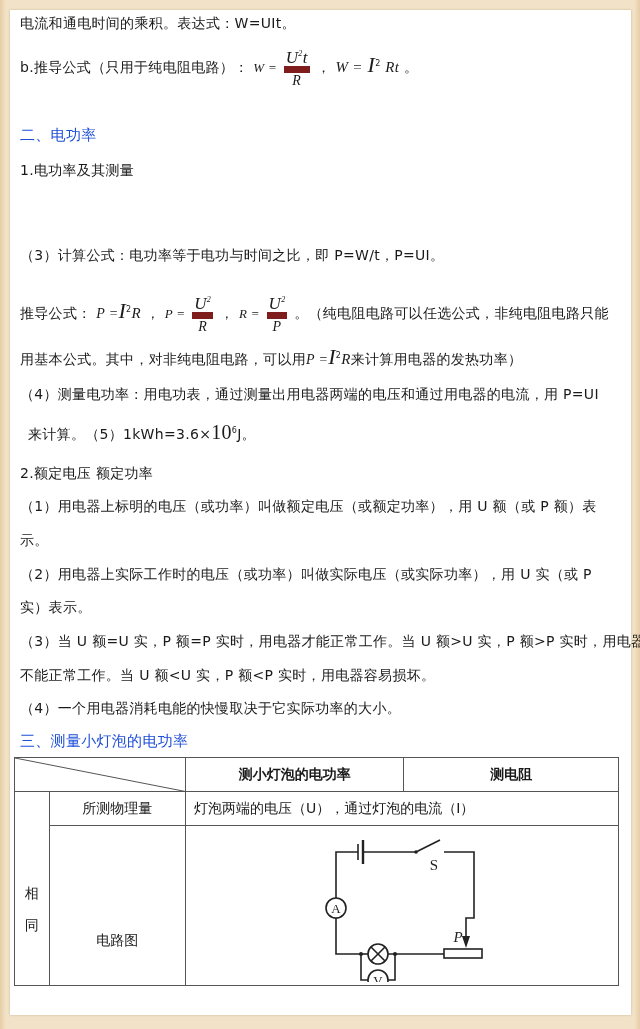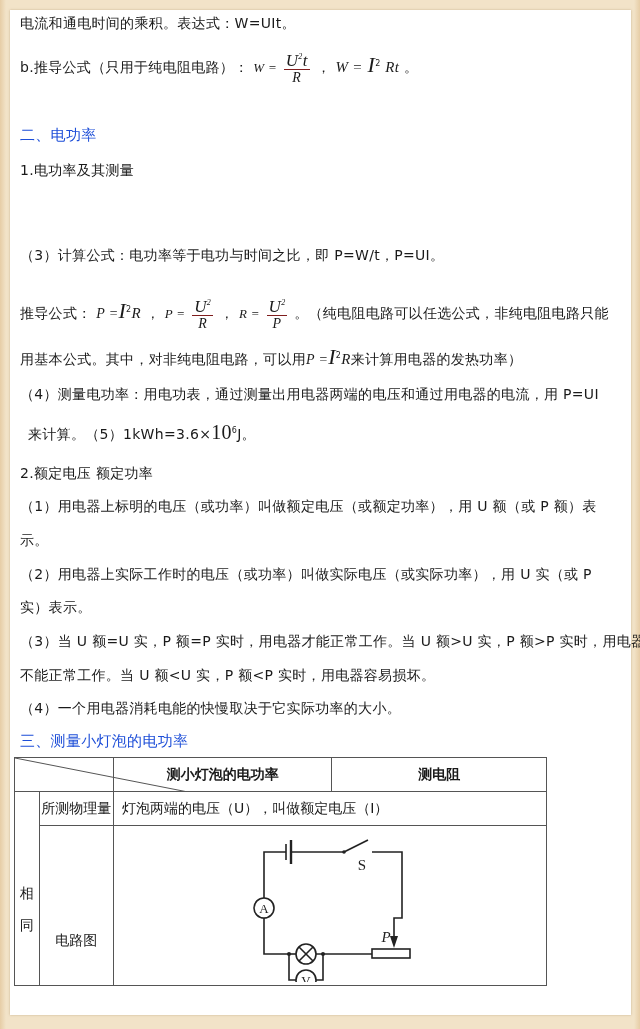--- a/index.html
+++ b/index.html
@@ -22,26 +22,26 @@
     position: absolute; left: 10px; font-size: 14px; line-height: 18px;
     white-space: nowrap; letter-spacing: 0.3px;
   }
   .heading { color: #1d4ed8; font-size: 15px; }
   .math { font-family: "Liberation Serif", "DejaVu Serif", serif; font-style: italic; }
   .frac {
     display: inline-flex; flex-direction: column; align-items: center;
     vertical-align: middle; font-family: "Liberation Serif", serif; font-style: italic;
     font-size: 15px; line-height: 16px; margin: 0 2px;
   }
-  .frac .num { border-bottom: 1px solid #7f1d1d; padding: 0 2px; font-size: 17px; }
+  .frac .num { border-bottom: 7px solid #7f1d1d; padding: 0 2px; font-size: 17px; }
   .frac .den { font-size: 14px; }
   .bigI { font-size: 22px; font-family: "Liberation Serif", serif; font-style: italic; }
   sup { font-size: 8px; }
   table.cmp {
-    position: absolute; left: 4px; top: 747px; width: 533px;
+    position: absolute; left: 4px; top: 747px; width: 605px;
     border-collapse: collapse; font-size: 14px;
   }
   table.cmp td { border: 1px solid #555; padding: 0; text-align: center; vertical-align: middle; }
   .diag { position: relative; }
   .diag svg { position: absolute; left: 0; top: 0; }
   .th { font-weight: bold; }
   .leftcell { text-align: left !important; padding-left: 8px !important; }
 </style>
 </head>
 <body>
@@ -122,21 +122,21 @@
       </td>
       <td class="th">测小灯泡的电功率</td>
       <td class="th">测电阻</td>
     </tr>
     <tr style="height:34px">
       <td rowspan="2" style="border-bottom:1px solid #555; line-height:32px; padding-top:40px">
         <div>相</div>
             <div>同</div>
       </td>
       <td>所测物理量</td>
-      <td colspan="2" class="leftcell">灯泡两端的电压（U），叫做额定电压（I）</td>
+      <td colspan="2" class="leftcell">灯泡两端的电压（U），通过灯泡的电流（I）</td>
     </tr>
     <tr style="height:158px">
       <td style="padding-top:70px">电路图</td>
       <td colspan="2">
         <svg width="432" height="156" viewBox="0 0 432 156">
           <g stroke="#222" stroke-width="1.6" fill="none">
 
             <polyline points="150,74 150,26 172,26"></polyline>
             <line x1="172" y1="18" x2="172" y2="34"></line>
             <line x1="177" y1="14" x2="177" y2="38" stroke-width="2.4"></line>

